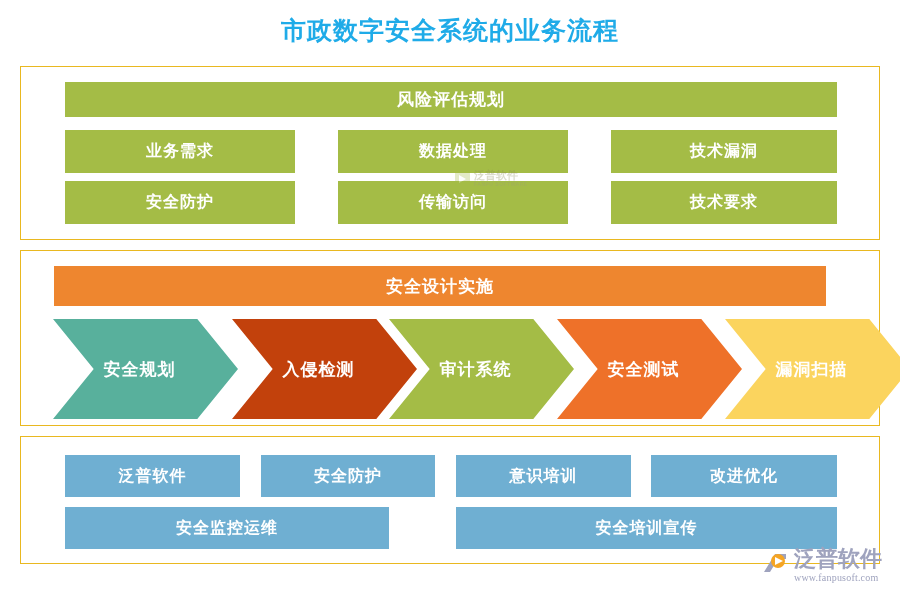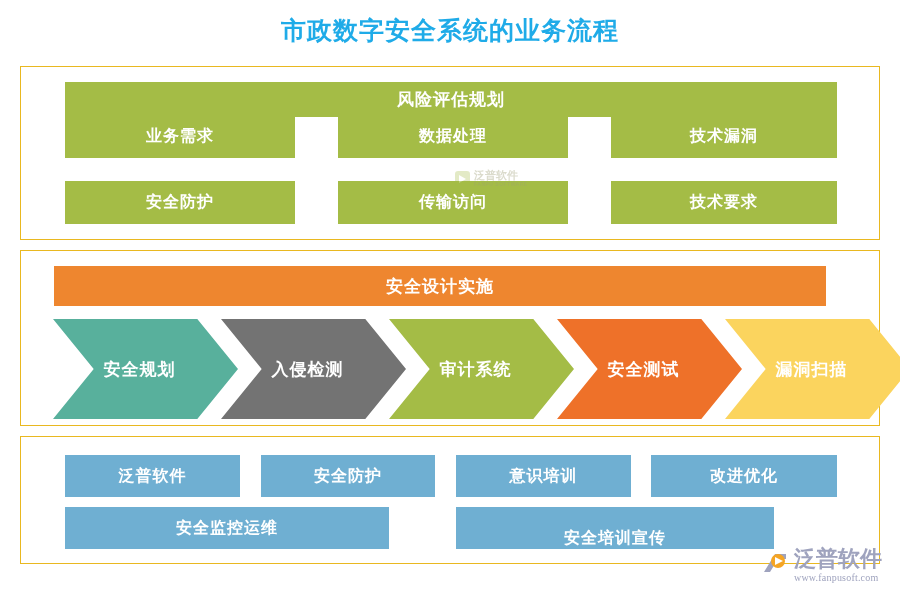--- a/index.html
+++ b/index.html
@@ -48,21 +48,21 @@
   
   .green { background: #A4BC46; }
   #risk-header {
     left: 44px; top: 15px; width: 772px; height: 35px;
     font-size: 17px;
   }
   .risk-cell { height: 43px; font-size: 16px; }
   .risk-c1 { left: 44px;  width: 230px; }
   .risk-c2 { left: 317px; width: 230px; }
   .risk-c3 { left: 590px; width: 226px; }
-  .risk-r1 { top: 48px; align-items: center; }
+  .risk-r1 { top: 63px; align-items: center; }
   .risk-r2 { top: 114px; }
 
   
   .orange { background: #EE862F; }
   #design-header {
     left: 33px; top: 15px; width: 772px; height: 40px;
     font-size: 17px;
   }
   .chev-row { position: absolute; left: 10px; top: 68px; width: 840px; height: 100px; }
   .chev {
@@ -75,35 +75,35 @@
     justify-content: center;
     color: #ffffff;
     font-weight: bold;
     font-size: 17px;
     letter-spacing: 1px;
     white-space: nowrap;
     clip-path: polygon(0% 0%, 78% 0%, 100% 50%, 78% 100%, 0% 100%, 22% 50%);
   }
   .chev span { transform: translateX(-6px); }
   .chev-0 { left: 22px;  background: #58B09C; }
-  .chev-1 { left: 190px; background: #737373; }
+  .chev-1 { left: 201px; background: #c2410c; }
   .chev-2 { left: 358px; background: #A4BC46; }
   .chev-3 { left: 526px; background: #EE7129; }
   .chev-4 { left: 694px; background: #FBD45E; }
 
   
   .blue { background: #6FAFD2; }
   .mon-top { top: 18px; height: 42px; font-size: 16px; }
   .mon-t0 { left: 44px;  width: 175px; }
   .mon-t1 { left: 240px; width: 174px; }
   .mon-t2 { left: 435px; width: 175px; }
   .mon-t3 { left: 630px; width: 186px; }
   .mon-bot { top: 70px; height: 42px; font-size: 16px; }
   .mon-b0 { left: 44px;  width: 324px; align-items: center; }
-  .mon-b1 { left: 435px; width: 318px; align-items: flex-end; }
+  .mon-b1 { left: 435px; width: 381px; }
 
   
   #center-watermark {
     position: absolute;
     left: 455px; top: 170px;
     display: flex; align-items: center; gap: 4px;
     opacity: .30;
     pointer-events: none;
   }
   #center-watermark .wm-mark {

